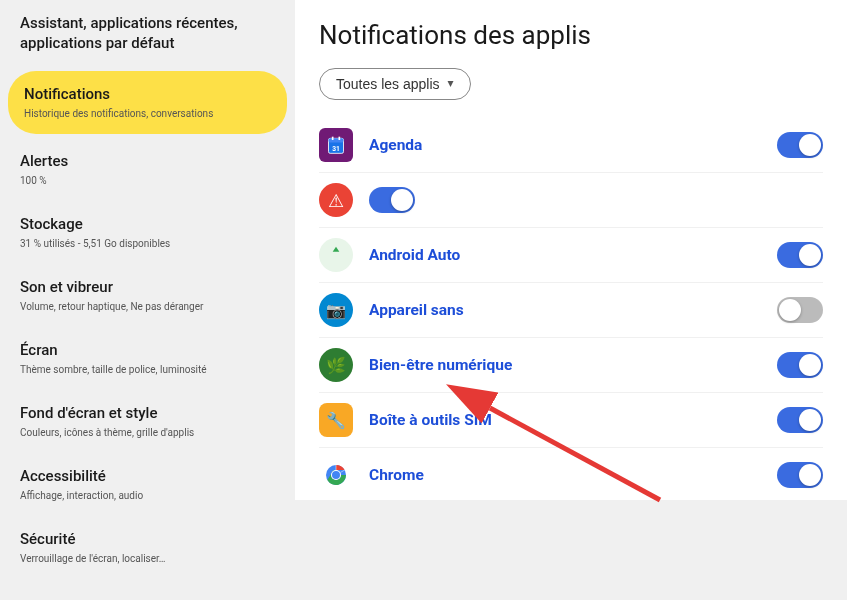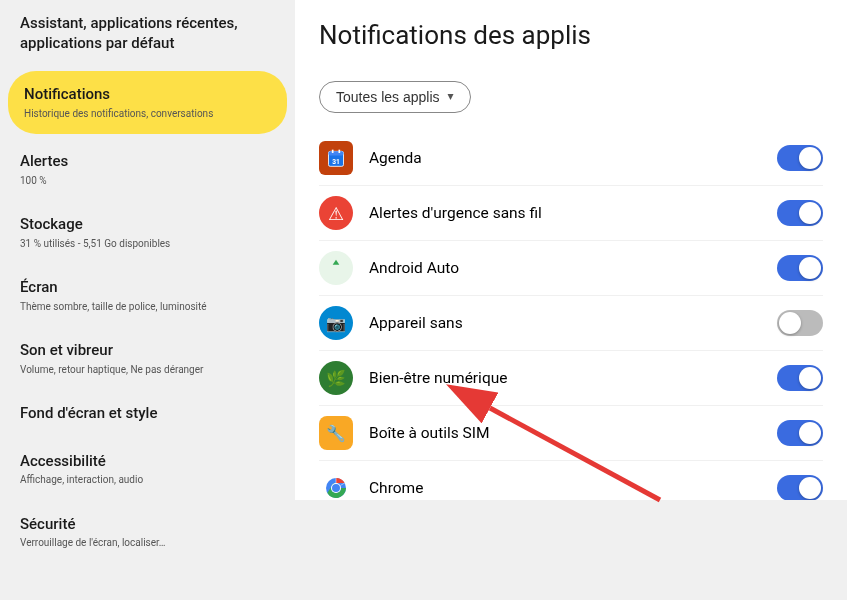--- a/index.html
+++ b/index.html
@@ -73,21 +73,20 @@
       display: inline-flex;
       align-items: flex-start;
       border: 1.5px solid #888;
       border-radius: 20px;
       padding: 7px 16px;
       font-size: 14px;
       color: #333;
       background: #fff;
       cursor: pointer;
       gap: 8px;
-      margin-top: 13px;
     }
 
     .dropdown-arrow {
       font-size: 12px;
       color: #555;
     }
 
     
     .app-list {
       list-style: none;
@@ -110,21 +109,22 @@
       display: flex;
       align-items: center;
       justify-content: center;
       border-radius: 6px;
       font-size: 18px;
     }
 
     .app-name {
       flex: 1;
       font-size: 15.5px;
-      color: #000000;
+      color: #1d4ed8;
+      font-weight: bold;
     }
 
     
     .toggle {
       width: 46px;
       height: 26px;
       border-radius: 13px;
       position: relative;
       flex-shrink: 0;
       cursor: pointer;
@@ -195,31 +195,32 @@
     <div class="sidebar-item-title">Alertes</div>
     <div class="sidebar-item-subtitle">100 %</div>
   </div>
 
   <div class="sidebar-item">
     <div class="sidebar-item-title">Stockage</div>
     <div class="sidebar-item-subtitle">31 % utilisés - 5,51 Go disponibles</div>
   </div>
 
   <div class="sidebar-item">
+    <div class="sidebar-item-title">Son et vibreur</div>
+    <div class="sidebar-item-subtitle">Volume, retour haptique, Ne pas déranger</div>
+  </div>
+
+  <div class="sidebar-item">
     <div class="sidebar-item-title">Écran</div>
     <div class="sidebar-item-subtitle">Thème sombre, taille de police, luminosité</div>
   </div>
 
   <div class="sidebar-item">
-    <div class="sidebar-item-title">Son et vibreur</div>
-    <div class="sidebar-item-subtitle">Volume, retour haptique, Ne pas déranger</div>
-  </div>
-
-  <div class="sidebar-item">
     <div class="sidebar-item-title">Fond d'écran et style</div>
+    <div class="sidebar-item-subtitle">Couleurs, icônes à thème, grille d'applis</div>
   </div>
 
   <div class="sidebar-item">
     <div class="sidebar-item-title">Accessibilité</div>
     <div class="sidebar-item-subtitle">Affichage, interaction, audio</div>
   </div>
 
   <div class="sidebar-item">
     <div class="sidebar-item-title">Sécurité</div>
     <div class="sidebar-item-subtitle">Verrouillage de l'écran, localiser…</div>
@@ -231,37 +232,36 @@
 
   <div class="dropdown-container">
     <button class="dropdown-btn">
       <span>Toutes les applis</span>
       <span class="dropdown-arrow">▾</span>
     </button>
   </div>
 
   <ul class="app-list" id="app-list">
   <li class="app-row">
-    <div class="app-icon icon-agenda" style="background:#c2410c;color:white;display:flex;align-items:center;justify-content:center;border-radius:6px;font-size:15px;font-weight:bold;">
+    <div class="app-icon icon-agenda" style="background:#701a75;color:white;display:flex;align-items:center;justify-content:center;border-radius:6px;font-size:15px;font-weight:bold;">
       <svg width="20" height="20" viewBox="0 0 24 24" fill="none">
         <rect x="3" y="4" width="18" height="18" rx="2" fill="#1a73e8" stroke="#fff" stroke-width="1"></rect>
         <rect x="3" y="4" width="18" height="5" rx="2" fill="#4285f4"></rect>
         <text x="12" y="19" text-anchor="middle" font-size="8" fill="white" font-weight="bold">31</text>
         <line x1="8" y1="2" x2="8" y2="6" stroke="white" stroke-width="2"></line>
         <line x1="16" y1="2" x2="16" y2="6" stroke="white" stroke-width="2"></line>
       </svg>
     </div>
     <span class="app-name">Agenda</span>
     <div class="toggle on">
       <div class="toggle-knob"></div>
     </div>
   </li>
       <li class="app-row">
     <div class="app-icon" style="background:#ea4335;color:white;display:flex;align-items:center;justify-content:center;border-radius:50%;font-size:18px;">⚠</div>
-    <span class="app-name">Alertes d'urgence sans fil</span>
     <div class="toggle on">
       <div class="toggle-knob"></div>
     </div>
   </li>
       <li class="app-row">
     <div class="app-icon" style="background:#e8f5e9;display:flex;align-items:center;justify-content:center;border-radius:50%;">
       <svg width="20" height="20" viewBox="0 0 24 24">
             <path d="M12 2 L8 8 L16 8 Z" fill="#34a853" stroke="none"></path>
           </svg>
     </div>

